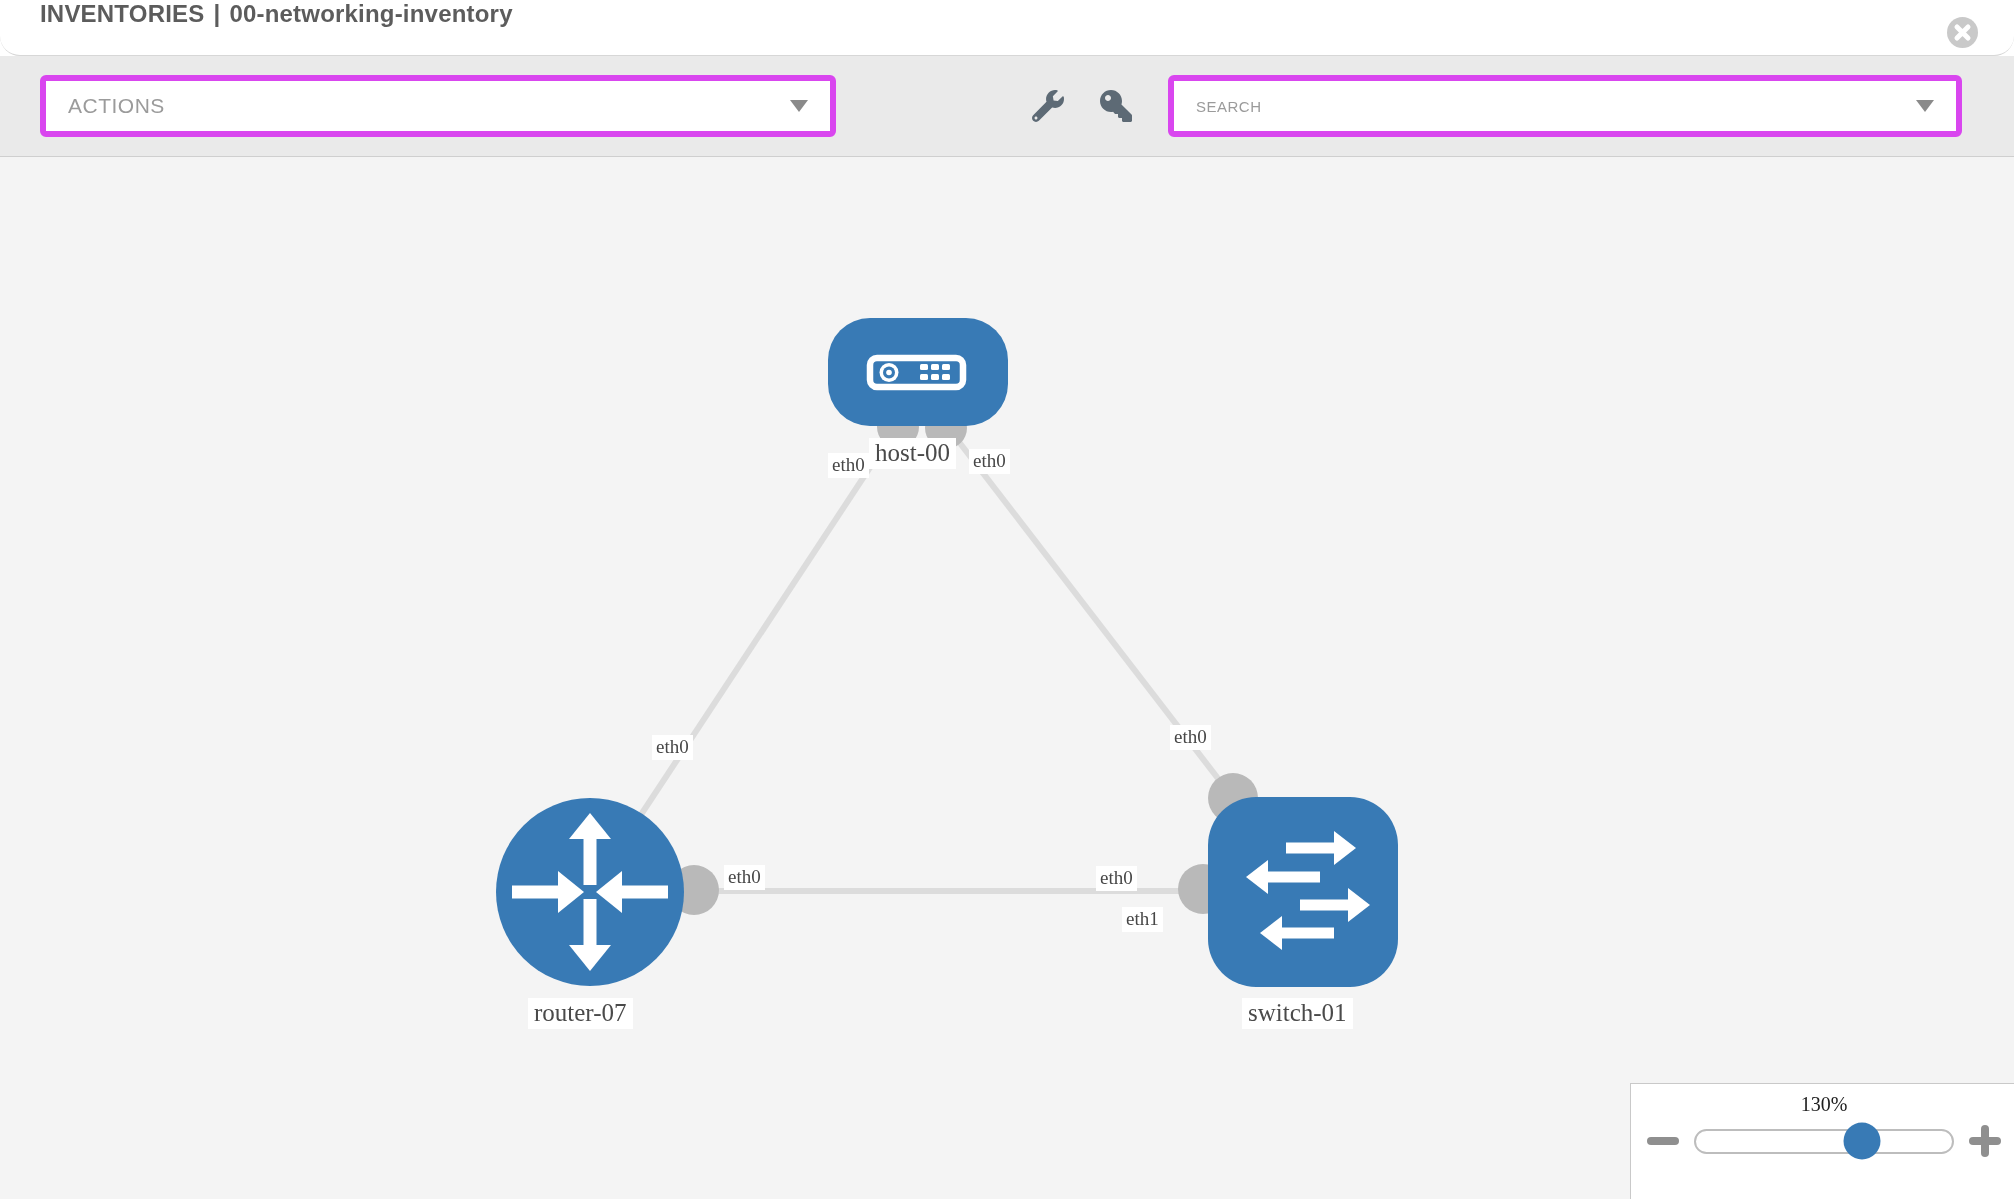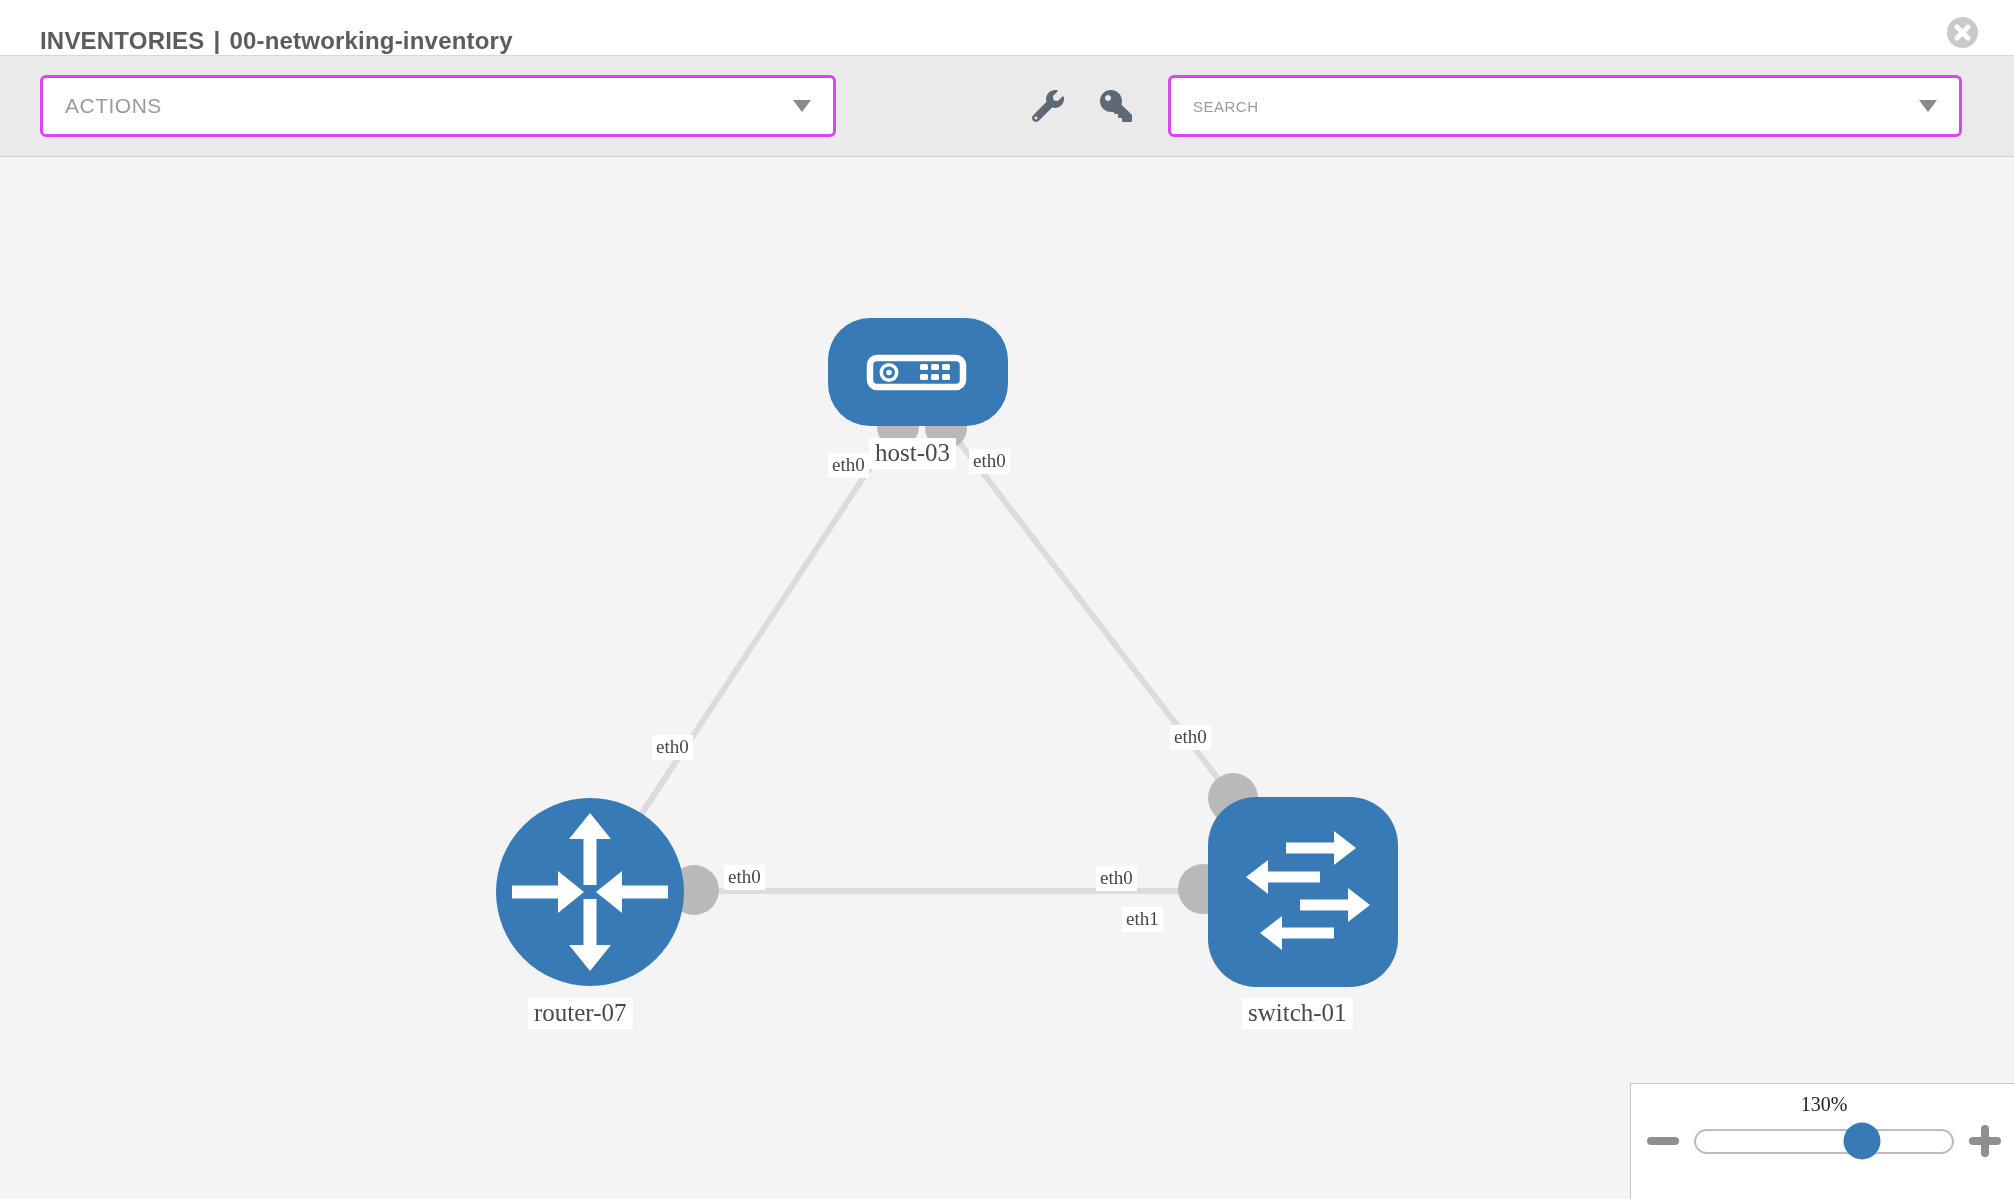--- a/index.html
+++ b/index.html
@@ -1,29 +1,29 @@
 <!DOCTYPE html>
 <html><head>
 <meta charset="utf-8">
 <style>
   * { margin:0; padding:0; box-sizing:border-box; }
   html,body { width:2014px; height:1200px; overflow:hidden; background:#fff;
               font-family:"Liberation Sans", sans-serif; }
 
   
   .header { position:relative; height:56px; background:#fff; border-bottom:1px solid #d7d7d7;
-            display:flex; align-items:flex-end; padding:0 40px; }
+            display:flex; align-items:flex-start; padding:0 40px;border-radius:20px; }
   .header .title { font-size:24px; font-weight:700; color:#5c5c5c; letter-spacing:.2px; }
   .header .title span { margin-right:9px; }
   .close-btn { position:absolute; right:36px; top:17px; width:31px; height:31px; cursor:pointer; }
 
   
   .toolbar { height:101px; background:#eaeaea; border-bottom:1px solid #cfcfcf;
              display:flex; align-items:center; padding:0 40px; }
-  .dropdown { height:62px; background:#fff; border:3px solid #d946ef; border-radius:6px;
+  .dropdown { height:62px; background:#fff; border:6px solid #d946ef; border-radius:6px;
               display:flex; align-items:center; padding:0 22px; cursor:pointer; }
   .dropdown .dd-label { font-size:21px; color:#9b9b9b; letter-spacing:.5px; flex:1; }
   .caret { width:0; height:0; border-left:9px solid transparent; border-right:9px solid transparent;
            border-top:12px solid #8a8a8a; }
   .actions-dd { width:796px; }
   .tool-icons { display:flex; align-items:center; gap:36px; margin:0 0 0 196px; }
   .tool-icon { width:32px; height:32px; cursor:pointer; }
   .search-dd { width:794px; margin-left:36px; position:relative; }
   .search-dd input { border:none; outline:none; flex:1; font-size:15px; color:#6b6b6b;
                      letter-spacing:.5px; font-family:"Liberation Sans", sans-serif; background:transparent; }
@@ -144,21 +144,21 @@
         <line x1="1300" y1="748" x2="1348" y2="748"></line>
         <polygon points="1370,748 1348,731 1348,765" stroke="none"></polygon>
         <line x1="1282" y1="776" x2="1334" y2="776"></line>
         <polygon points="1260,776 1282,759 1282,793" stroke="none"></polygon>
       </g>
     </g>
   </svg>
 
   <div class="if-label" style="left:828px; top:296px;">eth0</div>
   <div class="if-label" style="left:969px; top:292px;">eth0</div>
-  <div class="node-label" style="left:869px; top:281px;">host-03</div>
+  <div class="node-label" style="left:869px; top:281px;">host-00</div>
   <div class="if-label" style="left:652px; top:578px;">eth0</div>
   <div class="if-label" style="left:1170px; top:568px;">eth0</div>
   <div class="if-label" style="left:724px; top:708px;">eth0</div>
   <div class="if-label" style="left:1096px; top:709px;">eth0</div>
   <div class="if-label" style="left:1122px; top:750px;">eth1</div>
   <div class="node-label" style="left:528px; top:841px;">router-07</div>
   <div class="node-label" style="left:1242px; top:841px;">switch-01</div>
 
   <div class="zoom-panel">
     <div class="zoom-level">130%</div>

